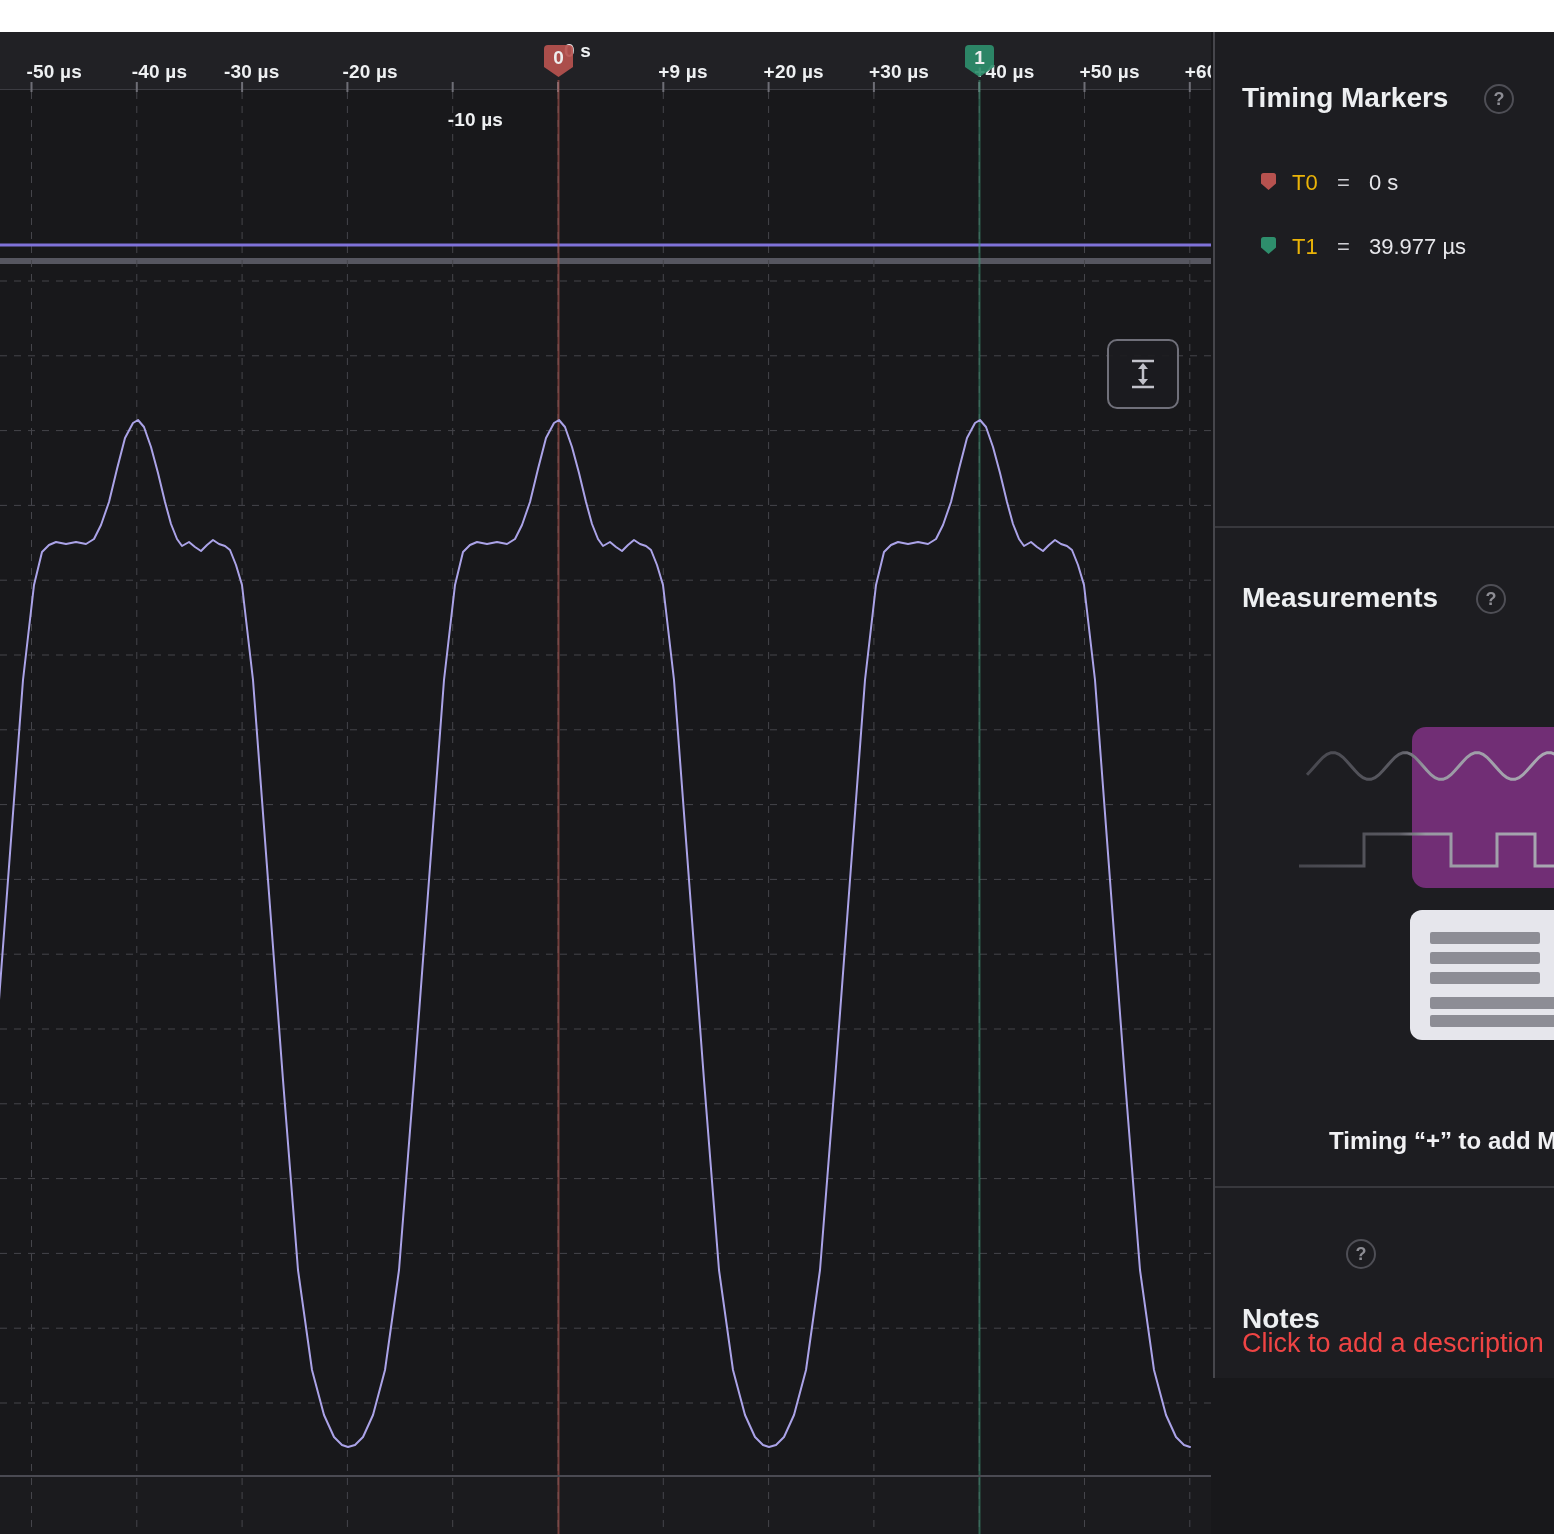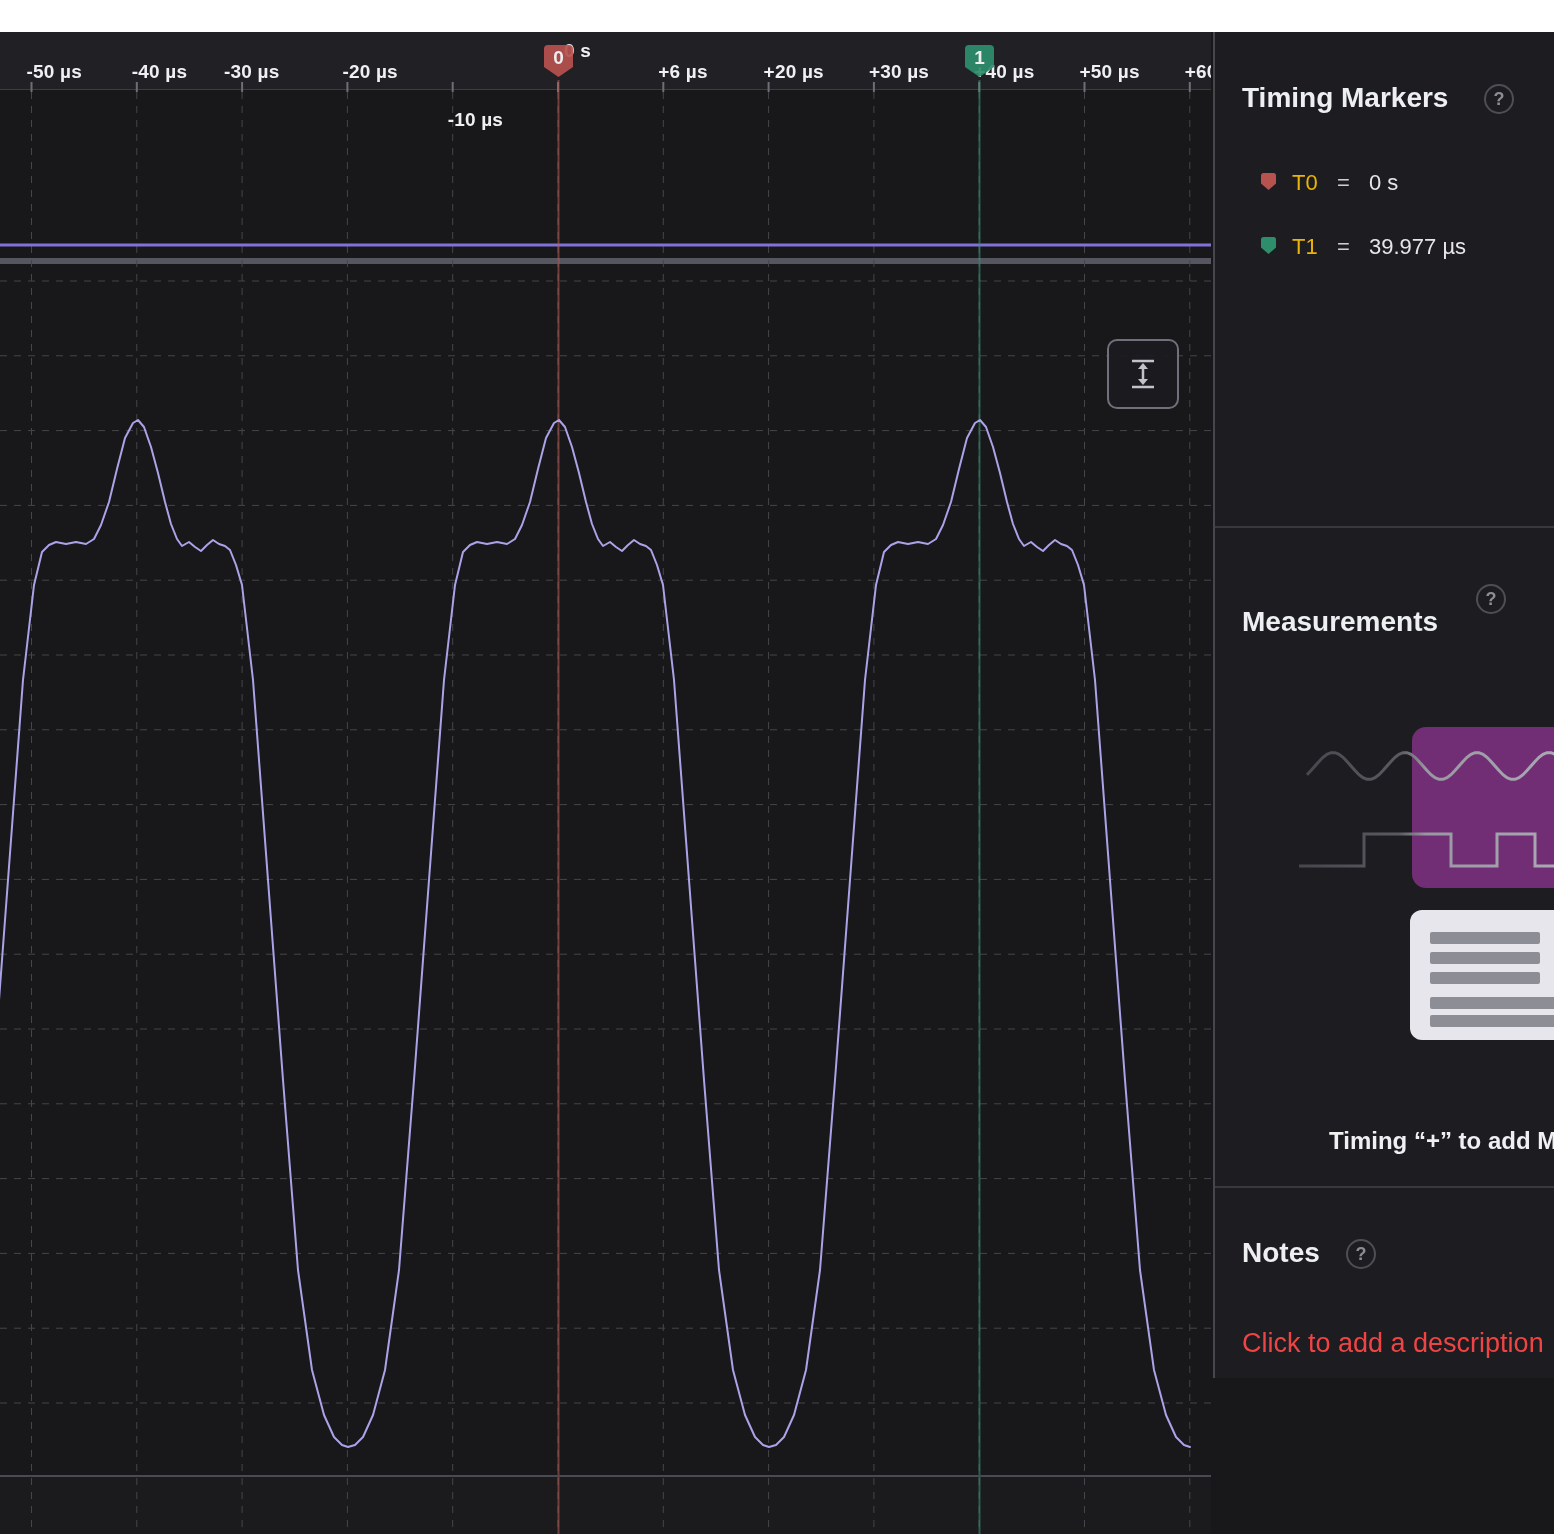--- a/index.html
+++ b/index.html
@@ -112,21 +112,21 @@
 
     <div class="bottom-sep"></div>
 
     <div class="axis-labels">
         <div class="tick-label" style="left: 26.5px;">-50 µs</div>
         <div class="tick-label" style="left: 131.8px;">-40 µs</div>
         <div class="tick-label" style="left: 224px;">-30 µs</div>
         <div class="tick-label" style="left: 342.4px;">-20 µs</div>
         <div class="tick-label" style="left: 447.7px; margin-top: 48px;">-10 µs</div>
         <div class="tick-label elevated" style="left: 564px;">0 s</div>
-        <div class="tick-label" style="left: 658.3px;">+6 µs</div>
+        <div class="tick-label" style="left: 658.3px;">+9 µs</div>
         <div class="tick-label" style="left: 763.6px;">+20 µs</div>
         <div class="tick-label" style="left: 868.9px;">+30 µs</div>
         <div class="tick-label" style="left: 974.2px;">+40 µs</div>
         <div class="tick-label" style="left: 1079.5px;">+50 µs</div>
         <div class="tick-label" style="left: 1184.8px;">+60 µs</div>
       </div>
 
     <div id="flags"></div>
 
     <div class="expand-btn" title="">
@@ -168,21 +168,21 @@
             <path class="t1fill" d="M2,4.5 Q2,2 4.5,2 H14.5 Q17,2 17,4.5 V12.5 L9.5,19 L2,12.5 Z" fill="#2e8e6c"></path>
           </svg>
       </span>
       <span class="mname">T1</span>
       <span class="meq">=</span>
       <span class="mval">39.977 µs</span>
     </div>
 
     <div class="divider" style="top:494px;"></div>
 
-    <div class="side-title" style="left:27px; top:550px;margin-top:24px;">Measurements</div>
+    <div class="side-title" style="left:27px; top:550px;">Measurements</div>
     <div class="help" style="left:261px; top:552px;">?</div>
 
     <svg width="341" height="380" style="position:absolute; left:0; top:660px;">
       <defs>
         <linearGradient id="waveFade" gradientUnits="userSpaceOnUse" x1="84" y1="0" x2="348" y2="0">
           <stop offset="0" stop-color="#46464d"></stop>
           <stop offset="0.38" stop-color="#5a5a62"></stop>
           <stop offset="0.48" stop-color="#9898a2"></stop>
           <stop offset="1" stop-color="#abaab4"></stop>
         </linearGradient>
@@ -197,18 +197,18 @@
         <rect x="215" y="280" width="110" height="12" rx="2"></rect>
         <rect x="215" y="305" width="140" height="12" rx="2"></rect>
         <rect x="215" y="323" width="140" height="12" rx="2"></rect>
       </g>
     </svg>
 
     <div class="hint">Timing “+” to add M</div>
 
     <div class="divider" style="top:1154px;"></div>
 
-    <div class="side-title" style="left:27px; top:1205px;">Notes</div>
+    <div class="side-title" style="left:27px; top:1271px;">Notes</div>
     <div class="help" style="left:131px; top:1207px;">?</div>
 
     <div class="notes-placeholder">Click to add a description</div>
   </div>
 </div>
 
 </body></html>

